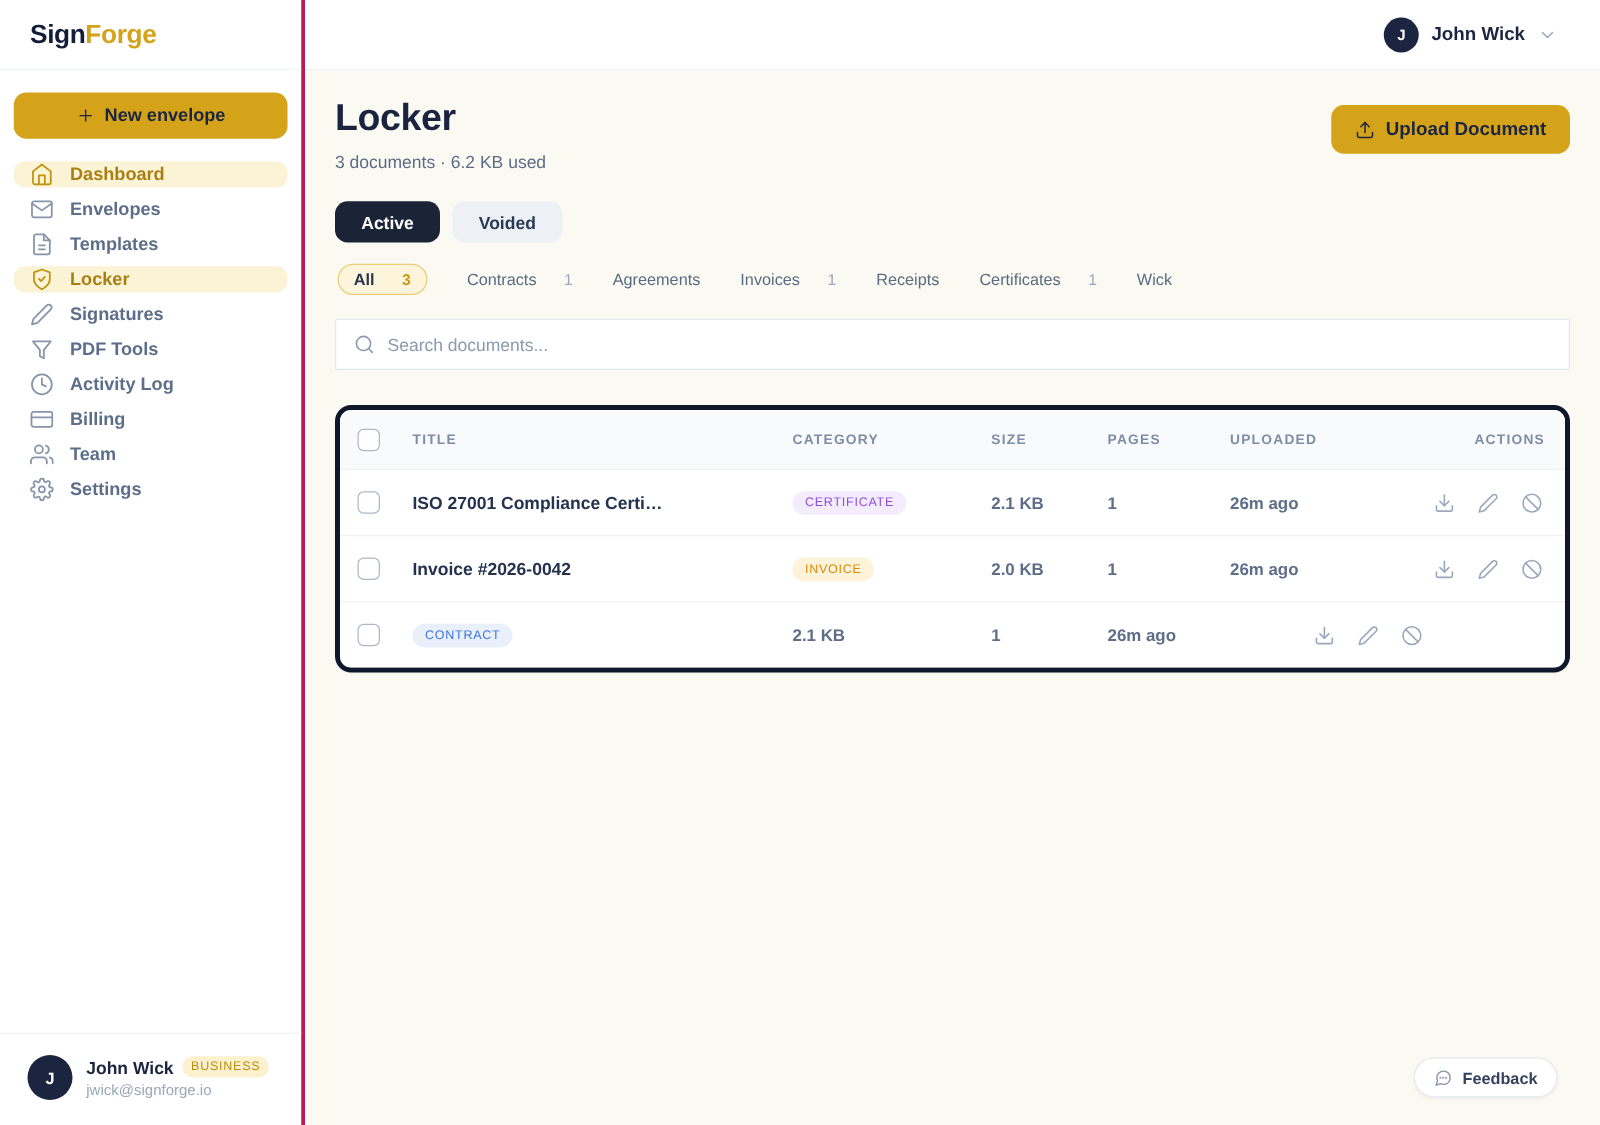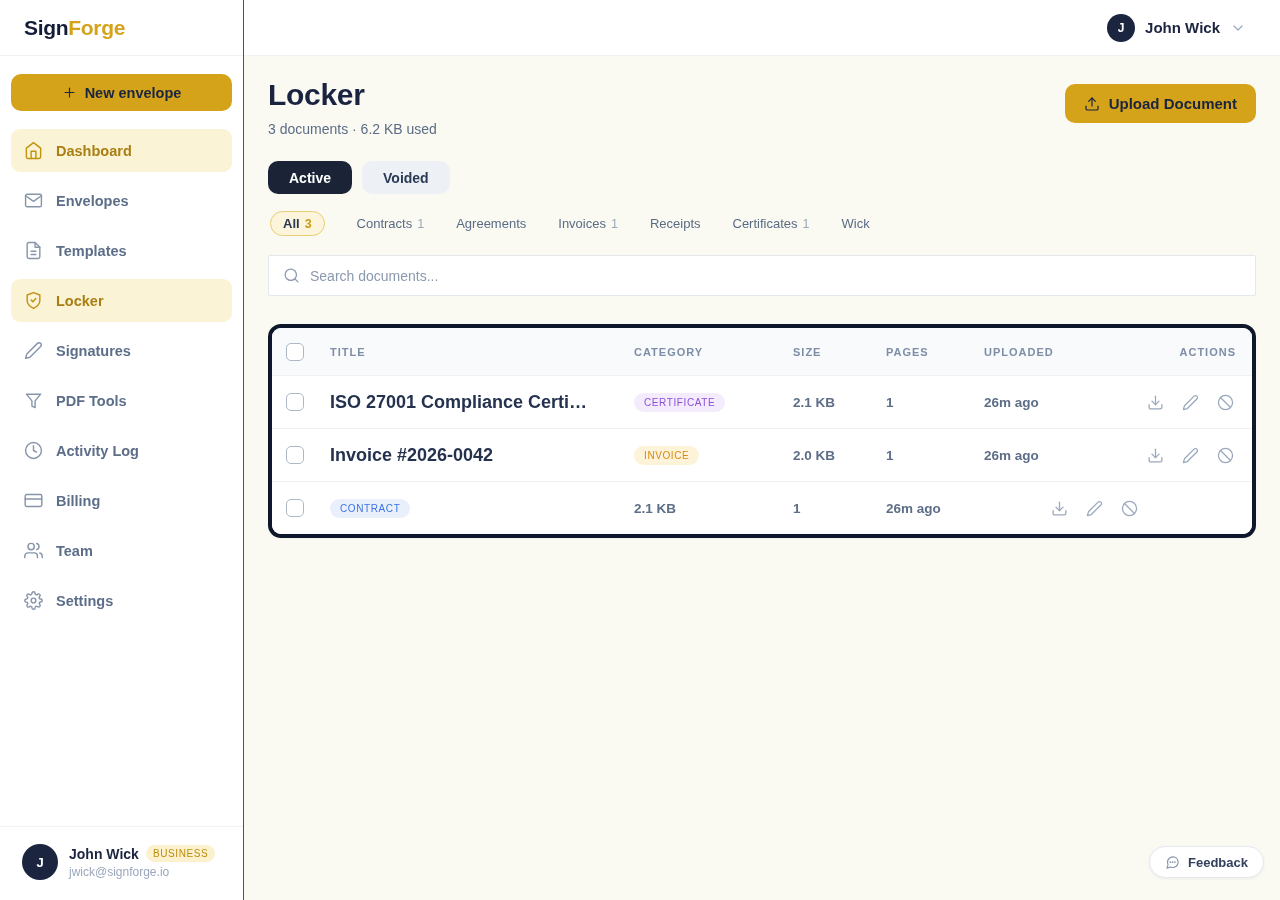--- a/index.html
+++ b/index.html
@@ -1,29 +1,29 @@
 <!DOCTYPE html>
 <html><head>
 <meta charset="utf-8">
 <style>
   * { margin:0; padding:0; box-sizing:border-box; }
   html,body { width:1280px; height:900px; font-family:"Liberation Sans","DejaVu Sans",sans-serif; }
   .app { display:flex; width:1280px; height:900px; overflow:hidden; background:#FAFAF2; }
 
   
-  .sidebar { width:244px; flex-shrink:0; background:#FFFFFF; border-right:1px solid #be185d; display:flex; flex-direction:column; }
+  .sidebar { width:244px; flex-shrink:0; background:#FFFFFF; border-right:3px solid #be185d; display:flex; flex-direction:column; }
   .logo-bar { height:56px; flex-shrink:0; display:flex; align-items:center; padding:0 24px; border-bottom:1px solid #F0F3F6; }
   .logo { font-size:21px; font-weight:800; letter-spacing:-0.3px; }
   .logo .lg1 { color:#141D38; }
   .logo .lg2 { color:#D4A31A; }
   .sidebar-body { flex:1; padding:18px 11px 0 11px; overflow:hidden; }
   .new-envelope { width:100%; height:37px; border:none; border-radius:10px; background:#D4A31A; color:#1B2540; font-family:inherit;
     font-size:14.5px; font-weight:700; display:flex; align-items:center; justify-content:center; gap:8px; cursor:pointer; margin-bottom:18px; }
   .new-envelope svg { width:15px; height:15px; }
-  .nav-item { display:flex; align-items:center; gap:13px; height:43px; padding:0 13px; border-radius:9px; margin-bottom:7px;
+  .nav-item { display:flex; align-items:center; gap:13px; height:21px; padding:0 13px; border-radius:9px; margin-bottom:7px;
     color:#5D6E89; cursor:pointer; }
   .nav-item .nav-icon { display:flex; color:#8795AA; }
   .nav-item .nav-icon svg { width:19px; height:19px; }
   .nav-item .nav-label { font-size:14.5px; font-weight:600; }
   .nav-item[data-active="true"] { background:#FBF3D6; color:#A97F12; }
   .nav-item[data-active="true"] .nav-icon { color:#C2930F; }
   .sidebar-footer { flex-shrink:0; border-top:1px solid #F0F3F6; padding:17px 12px 20px 22px; display:flex; align-items:center; gap:11px; }
   .avatar { border-radius:50%; background:#1B2540; color:#FFFFFF; display:flex; align-items:center; justify-content:center; font-weight:700; }
   .avatar.lg { width:36px; height:36px; font-size:13px; }
   .avatar.sm { width:28px; height:28px; font-size:12px; }
@@ -48,52 +48,52 @@
   .upload-btn { height:39px; border:none; border-radius:10px; background:#D4A31A; color:#1B2540; font-family:inherit; font-size:15px; font-weight:700;
     display:flex; align-items:center; gap:9px; padding:0 19px; cursor:pointer; margin-top:6px; }
   .upload-btn svg { width:16px; height:16px; }
 
   .tabs { display:flex; gap:10px; margin-bottom:17px; }
   .tab { height:33px; padding:0 21px; border-radius:10px; display:flex; align-items:center; font-size:14px; font-weight:600;
     background:#EDF1F6; color:#2A3A55; cursor:pointer; }
   .tab[data-active="true"] { background:#1B2437; color:#FFFFFF; }
 
   .chips { display:flex; align-items:center; gap:32px; margin-bottom:19px; padding-left:2px; }
-  .chip { display:flex; align-items:center; gap:5px; font-size:13px; color:#5A6B85; cursor:pointer; white-space:nowrap; }
+  .chip { display:flex; align-items:center; gap:22px; font-size:13px; color:#5A6B85; cursor:pointer; white-space:nowrap; }
   .chip .chip-count { color:#9AA7BC; font-size:12.5px; }
   .chip .chip-count:empty { display:none; }
   .chip[data-active="true"] { border:1px solid #E8CE74; background:#FCF5DC; border-radius:999px; padding:4px 12px; }
   .chip[data-active="true"] .chip-label { color:#2A3550; font-weight:600; }
   .chip[data-active="true"] .chip-count { color:#C79B16; font-weight:600; }
 
   .search-box { height:41px; background:#FFFFFF; border:1px solid #E3E8EF; border-radius:2px; display:flex; align-items:center; padding:0 14px; gap:10px; margin-bottom:28px; }
   .search-box svg { width:17px; height:17px; color:#8B99AF; flex-shrink:0; }
   .search-box input { border:none; outline:none; flex:1; font-family:inherit; font-size:14px; color:#2A3550; background:transparent; }
   .search-box input::placeholder { color:#8B99AF; }
 
   
   .table-card { background:#FFFFFF; border:4px solid #0f172a; border-radius:13px; overflow:hidden; box-shadow:0 1px 2px rgba(20,30,60,0.03); }
   .tgrid { display:grid; grid-template-columns:44px minmax(0,1fr) 159px 93px 98px 156px 96px; align-items:center; padding:0 16px 0 14px; }
   .thead { background:#F8FAFC; height:47px; }
   .thead .th { font-size:11px; font-weight:700; letter-spacing:1px; color:#7E8DA6; }
   .th-actions { text-align:right; }
   .trow { height:53px; border-top:1px solid #EEF1F5; background:#FFFFFF; }
   .cbox { appearance:none; -webkit-appearance:none; width:18px; height:18px; border:1.5px solid #ADB8C7; border-radius:5px; background:#FFFFFF; cursor:pointer; display:block; }
-  .cell-title { font-size:18px; font-weight:600; color:#24324F; white-space:nowrap; overflow:hidden; text-overflow:ellipsis; padding-right:14px; }
+  .cell-title { font-size:14px; font-weight:600; color:#24324F; white-space:nowrap; overflow:hidden; text-overflow:ellipsis; padding-right:14px; }
   .badge { display:inline-block; font-size:10px; font-weight:400; letter-spacing:0.6px; padding:4px 10px; border-radius:999px; }
   .badge[data-color="purple"] { background:#F4ECFD; color:#8B4FDB; }
   .badge[data-color="amber"]  { background:#FCF3D9; color:#D98A0E; }
   .badge[data-color="blue"]   { background:#E9F0FC; color:#3B74E0; }
   .cell-muted { font-size:13.5px; color:#5E6E88;font-weight:bold; }
   .cell-actions { display:flex; justify-content:flex-end; gap:13px; }
   .icon-btn { width:22px; height:22px; border:none; background:transparent; color:#9AA8BC; display:flex; align-items:center; justify-content:center; cursor:pointer; padding:0; }
   .icon-btn svg { width:17px; height:17px; }
 
   
-  .feedback-btn { position:absolute; right:16px; bottom:22px; height:32px; background:#FFFFFF; border:1px solid #E5E9F0; border-radius:999px;
+  .feedback-btn { position:absolute; right:34px; bottom:22px; height:32px; background:#FFFFFF; border:1px solid #E5E9F0; border-radius:999px;
     display:flex; align-items:center; gap:8px; padding:0 15px; font-family:inherit; font-size:13px; font-weight:600; color:#33415E; cursor:pointer;
     box-shadow:0 1px 3px rgba(20,30,60,0.06); }
   .feedback-btn svg { width:15px; height:15px; color:#8795AA; }
 
   svg.fi { fill:none; stroke:currentColor; stroke-width:1.8; stroke-linecap:round; stroke-linejoin:round; }
 </style>
 </head>
 <body>
 
 <div class="app">

